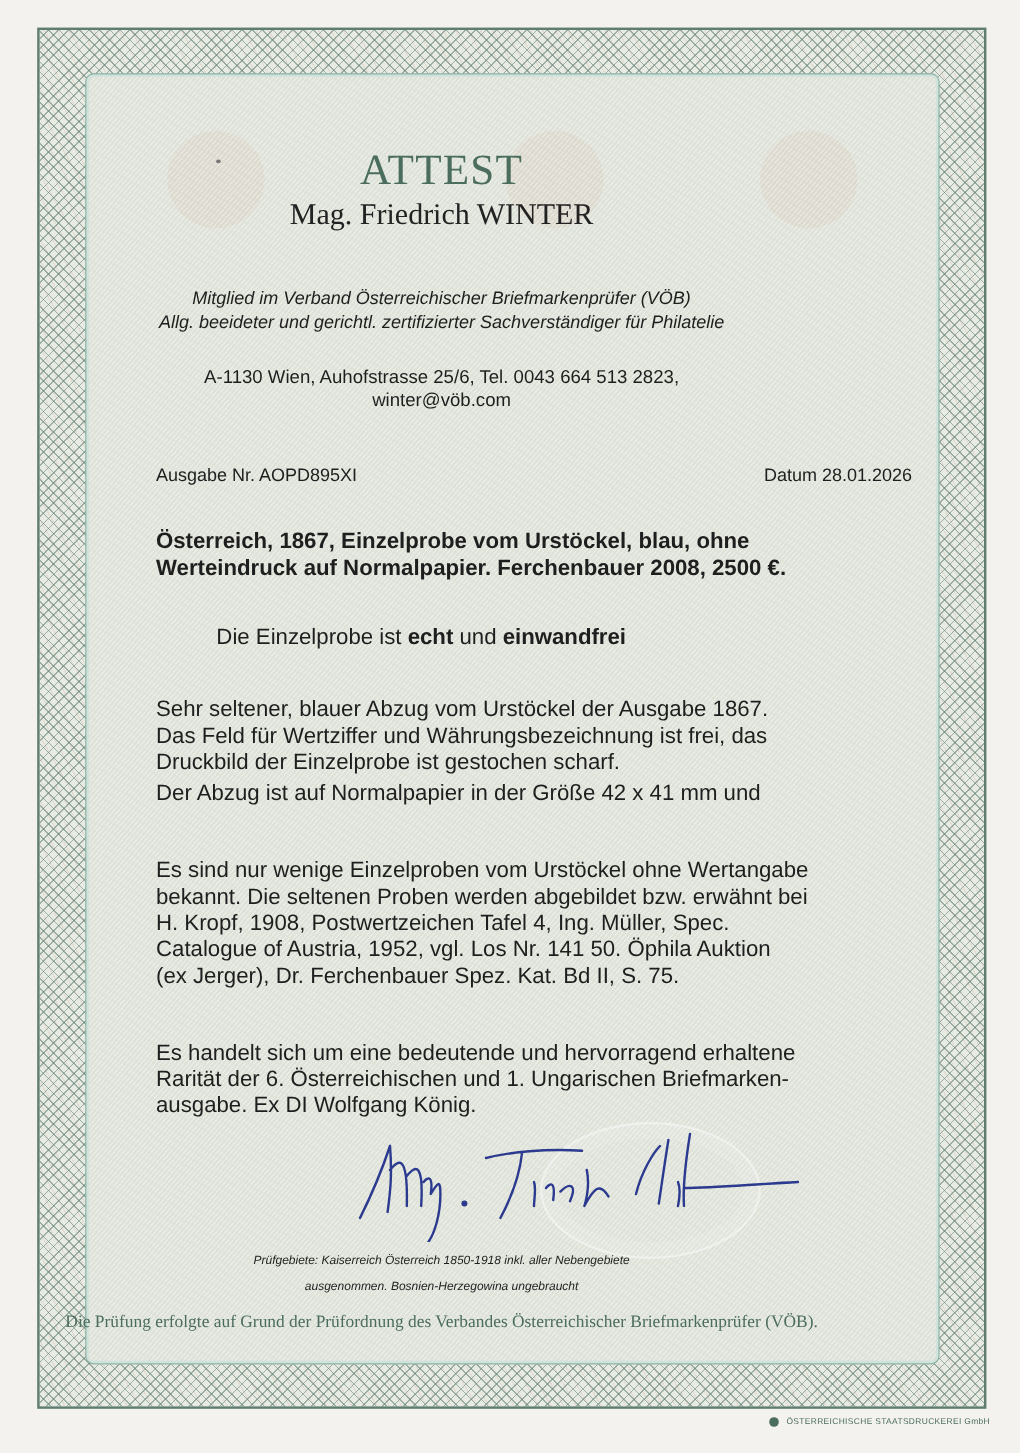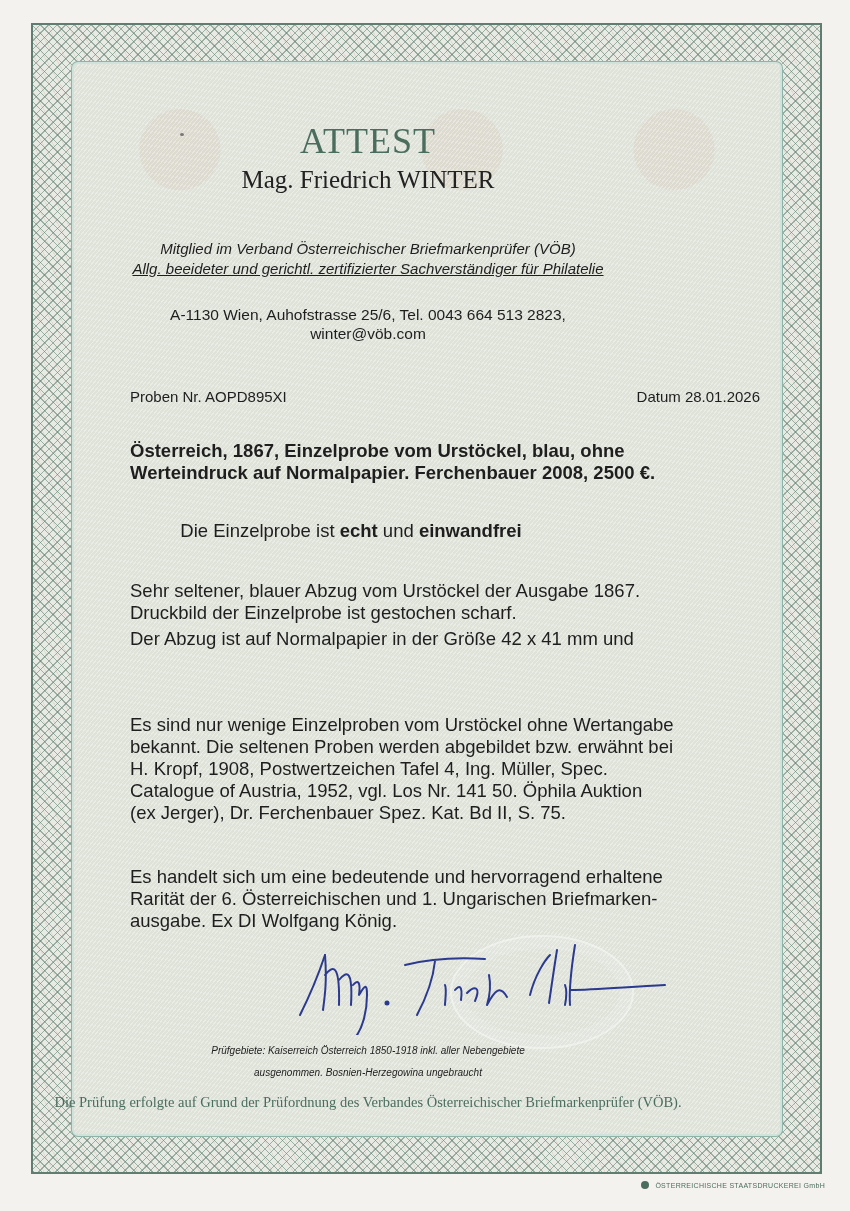--- a/index.html
+++ b/index.html
@@ -66,21 +66,21 @@
       top: 166px;
       font-family: "Liberation Serif", serif;
       font-size: 25px;
       color: #222;
     }
     .italic {
       font-style: italic;
       font-size: 15px;
     }
     .l1 { top: 240px; }
-    .l2 { top: 260px; text-decoration: underline; }
+    .l2 { top: 260px; }
     .addr { font-size: 15.5px; }
     .a1 { top: 306px; }
     .a2 { top: 325px; }
 
     .meta {
       position: absolute;
       top: 388px;
       font-size: 15px;
       color: #1e1e1e;
     }
@@ -176,32 +176,33 @@
 
 <div class="txt title">ATTEST</div>
 <div class="txt name">Mag. Friedrich WINTER</div>
 
 <div class="txt italic l1">Mitglied im Verband Österreichischer Briefmarkenprüfer (VÖB)</div>
 <div class="txt italic l2">Allg. beeideter und gerichtl. zertifizierter Sachverständiger für Philatelie</div>
 
 <div class="txt addr a1">A-1130 Wien, Auhofstrasse 25/6, Tel. 0043 664 513 2823,</div>
 <div class="txt addr a2">winter@vöb.com</div>
 
-<div class="meta left">Proben Nr. AOPD895XI</div>
+<div class="meta left">Ausgabe Nr. AOPD895XI</div>
 <div class="meta right">Datum 28.01.2026</div>
 
 <div class="block heading">
   <div>Österreich, 1867, Einzelprobe vom Urstöckel, blau, ohne</div>
   <div>Werteindruck auf Normalpapier. Ferchenbauer 2008, 2500 €.</div>
 </div>
 
 <div class="verdict"><span>Die Einzelprobe ist </span><b>echt</b><span> und </span><b>einwandfrei</b></div>
 
 <div class="block p1">
   <div>Sehr seltener, blauer Abzug vom Urstöckel der Ausgabe 1867.</div>
+  <div>Das Feld für Wertziffer und Währungsbezeichnung ist frei, das</div>
   <div>Druckbild der Einzelprobe ist gestochen scharf.</div>
   <div style="margin-top:4px;">Der Abzug ist auf Normalpapier in der Größe 42 x 41 mm und</div>
 </div>
 
 <div class="block p2">
   <div>Es sind nur wenige Einzelproben vom Urstöckel ohne Wertangabe</div>
   <div>bekannt. Die seltenen Proben werden abgebildet bzw. erwähnt bei</div>
   <div>H. Kropf, 1908, Postwertzeichen Tafel 4, Ing. Müller, Spec.</div>
   <div>Catalogue of Austria, 1952, vgl. Los Nr. 141 50. Öphila Auktion</div>
   <div>(ex Jerger), Dr. Ferchenbauer Spez. Kat. Bd II, S. 75.</div>

